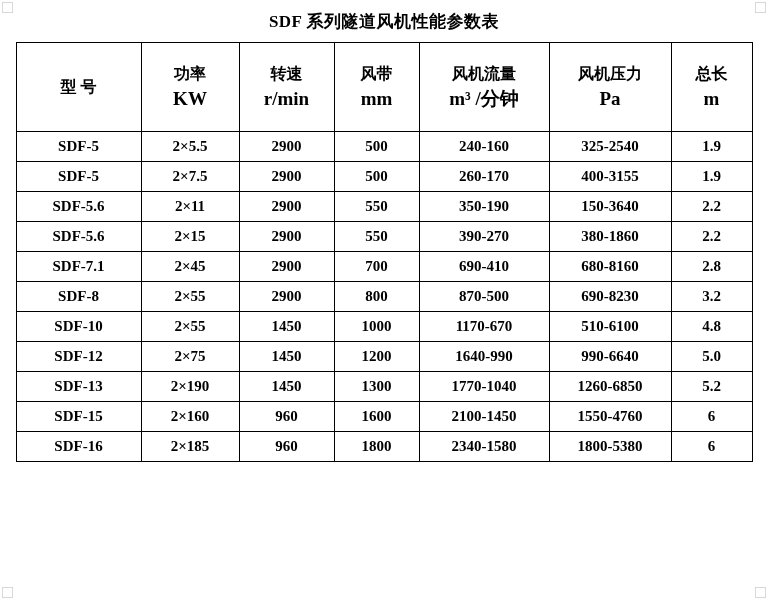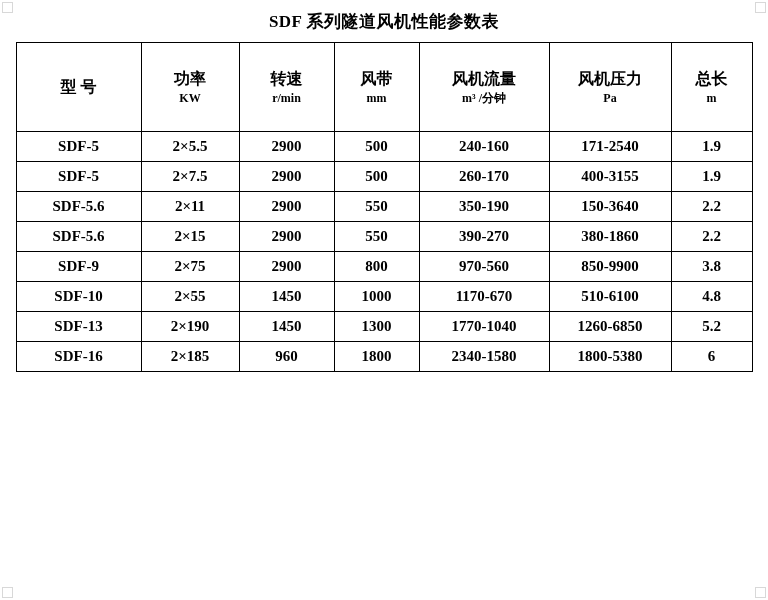--- a/index.html
+++ b/index.html
@@ -56,21 +56,21 @@
     font-weight: bold;
     font-size: 15px;
     padding: 0;
   }
   table.spec thead th {
     height: 88px;
     font-size: 16px;
     line-height: 1.45;
   }
   table.spec thead th .hl1 { display: block; }
-  table.spec thead th .hl2 { display: block; font-size: 12px; }
+  table.spec thead th .hl2 { display: block; font-size: 19px; }
   table.spec tbody td {
     height: 29px;
     font-size: 15px;
   }
   
   col.c0 { width: 125px; }
   col.c1 { width: 98px; }
   col.c2 { width: 95px; }
   col.c3 { width: 85px; }
   col.c4 { width: 130px; }
@@ -131,21 +131,21 @@
         </th>
       </tr>
     </thead>
     <tbody>
       <tr>
         <td>SDF-5</td>
         <td>2×5.5</td>
         <td>2900</td>
         <td>500</td>
         <td>240-160</td>
-        <td>171-2540</td>
+        <td>325-2540</td>
         <td>1.9</td>
       </tr>
       <tr>
         <td>SDF-5</td>
         <td>2×7.5</td>
         <td>2900</td>
         <td>500</td>
         <td>260-170</td>
         <td>400-3155</td>
         <td>1.9</td>
@@ -162,47 +162,74 @@
       <tr>
         <td>SDF-5.6</td>
         <td>2×15</td>
         <td>2900</td>
         <td>550</td>
         <td>390-270</td>
         <td>380-1860</td>
         <td>2.2</td>
       </tr>
       <tr>
-        <td>SDF-9</td>
-        <td>2×75</td>
+        <td>SDF-7.1</td>
+        <td>2×45</td>
+        <td>2900</td>
+        <td>700</td>
+        <td>690-410</td>
+        <td>680-8160</td>
+        <td>2.8</td>
+      </tr>
+      <tr>
+        <td>SDF-8</td>
+        <td>2×55</td>
         <td>2900</td>
         <td>800</td>
-        <td>970-560</td>
-        <td>850-9900</td>
-        <td>3.8</td>
+        <td>870-500</td>
+        <td>690-8230</td>
+        <td>3.2</td>
       </tr>
       <tr>
         <td>SDF-10</td>
         <td>2×55</td>
         <td>1450</td>
         <td>1000</td>
         <td>1170-670</td>
         <td>510-6100</td>
         <td>4.8</td>
       </tr>
       <tr>
+        <td>SDF-12</td>
+        <td>2×75</td>
+        <td>1450</td>
+        <td>1200</td>
+        <td>1640-990</td>
+        <td>990-6640</td>
+        <td>5.0</td>
+      </tr>
+      <tr>
         <td>SDF-13</td>
         <td>2×190</td>
         <td>1450</td>
         <td>1300</td>
         <td>1770-1040</td>
         <td>1260-6850</td>
         <td>5.2</td>
       </tr>
       <tr>
+        <td>SDF-15</td>
+        <td>2×160</td>
+        <td>960</td>
+        <td>1600</td>
+        <td>2100-1450</td>
+        <td>1550-4760</td>
+        <td>6</td>
+      </tr>
+      <tr>
         <td>SDF-16</td>
         <td>2×185</td>
         <td>960</td>
         <td>1800</td>
         <td>2340-1580</td>
         <td>1800-5380</td>
         <td>6</td>
       </tr>
     </tbody>
   </table>

